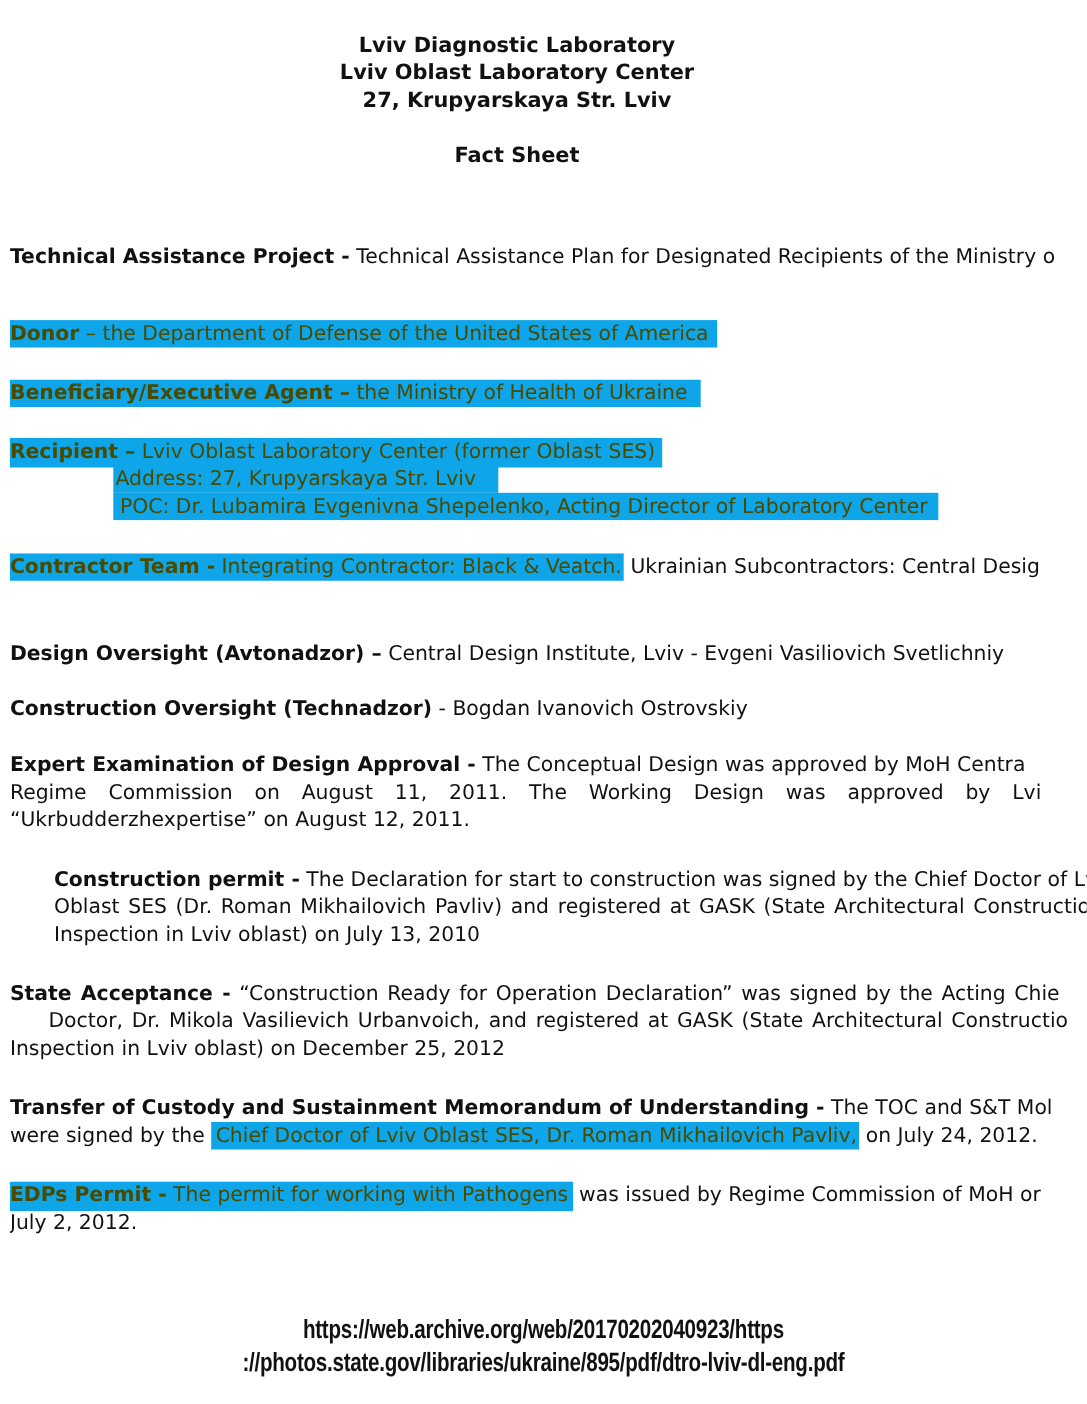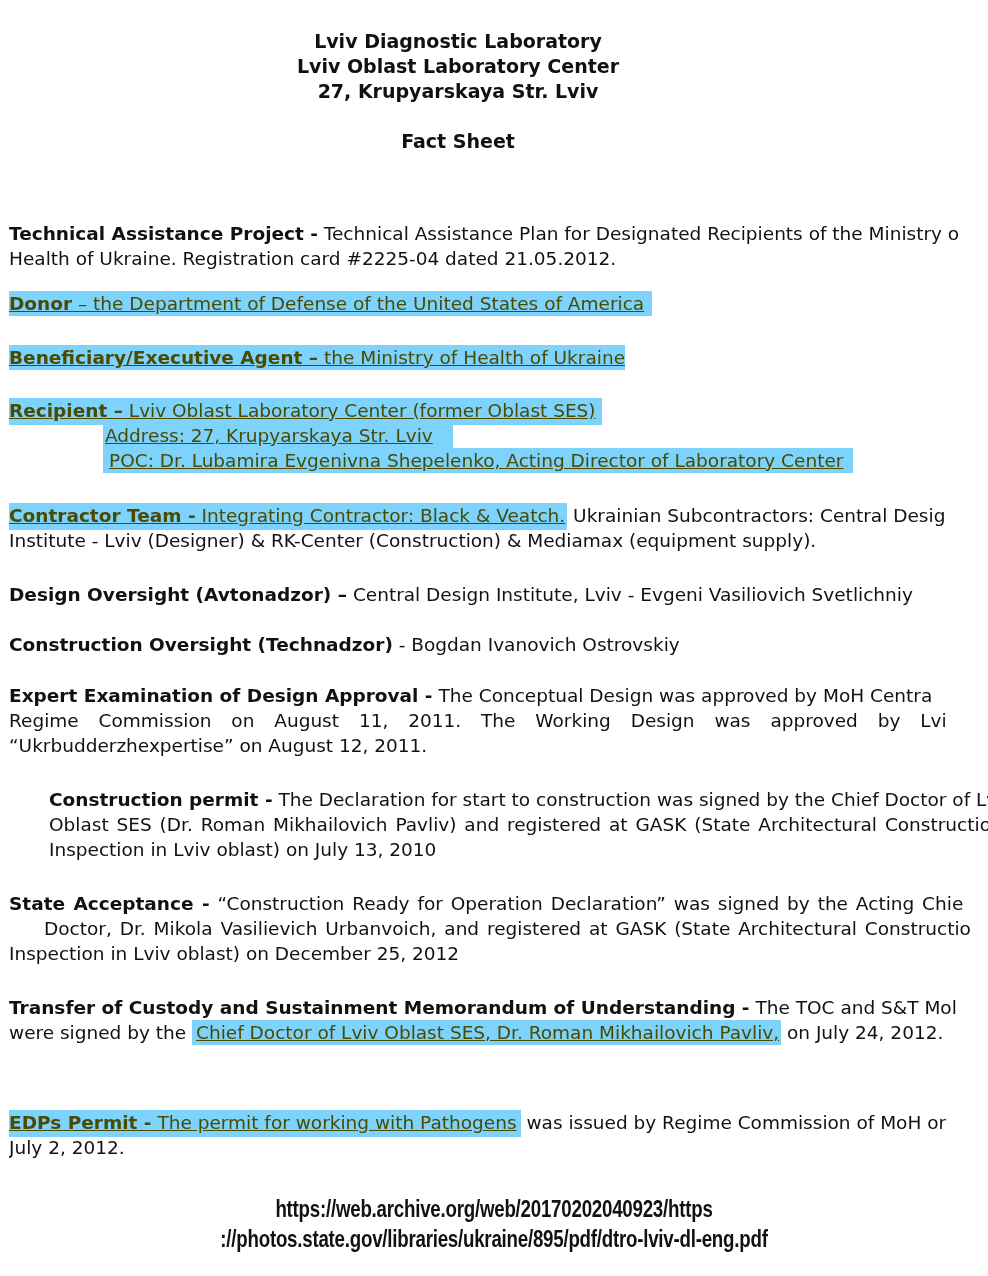--- a/index.html
+++ b/index.html
@@ -1,60 +1,58 @@
 <!DOCTYPE html>
 <html><head>
 <meta charset="utf-8">
 <style>
   html, body { margin:0; padding:0; background:#ffffff; }
   body { width:988px; height:1276px; position:relative; overflow:hidden;
          font-family:"DejaVu Sans", sans-serif; color:#111; }
   .title { position:absolute; left:0; width:916px; text-align:center; font-weight:bold;
-           font-size:19px; line-height:25px; }
+           font-size:19px; line-height:25px;padding-left:12px; }
   .para { position:absolute; left:9px; right:0; font-size:18.5px; line-height:25px;
           white-space:nowrap; overflow:hidden; }
   .b { font-weight:bold; }
-  .hl { background:#7dd3fc; color:#4a4a00;text-decoration:underline; }
+  .hl { background:#0ea5e9; color:#4a4a00; }
   .hlbox { padding:2px 6px 4px 6px; margin-left:-6px; }
   .url { position:absolute; left:0; width:988px; text-align:center;
          font-family:"Liberation Sans", sans-serif; font-weight:bold; font-size:24px;
          line-height:28px; letter-spacing:-0.3px; transform:scaleX(0.78); color:#111; }
   .line { display:block; }
   .indent { display:inline-block; margin-left:94px; }
 </style>
 </head>
 <body>
 
 <div class="title" style="top:29px;">Lviv Diagnostic Laboratory</div>
 <div class="title" style="top:54px;">Lviv Oblast Laboratory Center</div>
 <div class="title" style="top:79px;">27, Krupyarskaya Str. Lviv</div>
 <div class="title" style="top:129px;">Fact Sheet</div>
 
 <div class="para" style="top:201px;margin-top:20px;">
   <span class="line"><span class="b">Technical Assistance Project -</span><span> Technical Assistance Plan for Designated Recipients of the Ministry o</span></span>
-  <span class="line">Health of Ukraine. Registration card #2225-04 dated 21.05.2012.</span>
 </div>
 
 <div class="para" style="top:291px; left:9px;">
   <span class="hl hlbox" style="padding-right:8px;"><span class="b">Donor</span><span> – the Department of Defense of the United States of America</span></span>
 </div>
 
 <div class="para" style="top:345px;">
-  <span class="hl hlbox" style="padding-right:0;"><span class="b">Beneficiary/Executive Agent –</span><span> the Ministry of Health of Ukraine</span></span>
+  <span class="hl hlbox" style="padding-right:12px;"><span class="b">Beneficiary/Executive Agent –</span><span> the Ministry of Health of Ukraine</span></span>
 </div>
 
 <div class="para" style="top:398px;">
   <span class="line"><span class="hl hlbox" style="padding-right:6px;"><span class="b">Recipient –</span><span> Lviv Oblast Laboratory Center (former Oblast SES)</span></span></span>
   <span class="line"><span class="indent hl" style="padding:0 20px 0 2px;">Address: 27, Krupyarskaya Str. Lviv</span></span>
   <span class="line"><span class="indent hl" style="padding:0 10px 0 6px;">POC: Dr. Lubamira Evgenivna Shepelenko, Acting Director of Laboratory Center</span></span>
 </div>
 
 <div class="para" style="top:503px;">
   <span class="line"><span class="hl hlbox" style="padding-right:2px;"><span class="b">Contractor Team -</span><span> Integrating Contractor: Black &amp; Veatch.</span></span><span> Ukrainian Subcontractors: Central Desig</span></span>
-  <span class="line">Institute - Lviv (Designer) &amp; RK-Center (Construction) &amp; Mediamax (equipment supply).</span>
 </div>
 
 <div class="para" style="top:582px;">
   <span class="b">Design Oversight (Avtonadzor) –</span><span> Central Design Institute, Lviv - Evgeni Vasiliovich Svetlichniy</span>
 </div>
 
 <div class="para" style="top:632px;">
   <span class="b">Construction Oversight (Technadzor)</span><span> - Bogdan Ivanovich Ostrovskiy</span>
 </div>
 
@@ -74,21 +72,21 @@
   <span class="line" style="word-spacing:2px;"><span class="b">State Acceptance -</span><span> “Construction Ready for Operation Declaration” was signed by the Acting Chie</span></span>
   <span class="line" style="word-spacing:2px;margin-left:35px;">Doctor, Dr. Mikola Vasilievich Urbanvoich, and registered at GASK (State Architectural Constructio</span>
   <span class="line">Inspection in Lviv oblast) on December 25, 2012</span>
 </div>
 
 <div class="para" style="top:995px;">
   <span class="line"><span class="b">Transfer of Custody and Sustainment Memorandum of Understanding -</span><span> The TOC and S&amp;T Mol</span></span>
   <span class="line"><span>were signed by the </span><span class="hl" style="padding:2px 2px 4px 4px;">Chief Doctor of Lviv Oblast SES, Dr. Roman Mikhailovich Pavliv,</span><span> on July 24, 2012.</span></span>
 </div>
 
-<div class="para" style="top:1074px;margin-top:36px;">
+<div class="para" style="top:1074px;">
   <span class="line"><span class="hl hlbox" style="padding-right:4px;"><span class="b">EDPs Permit -</span><span> The permit for working with Pathogens</span></span><span> was issued by Regime Commission of MoH or</span></span>
   <span class="line">July 2, 2012.</span>
 </div>
 
 <div class="para" style="top:1137px;">
 </div>
 
 <div class="url" style="top:1195px;">https://web.archive.org/web/20170202040923/https</div>
 <div class="url" style="top:1225px;">://photos.state.gov/libraries/ukraine/895/pdf/dtro-lviv-dl-eng.pdf</div>
 

